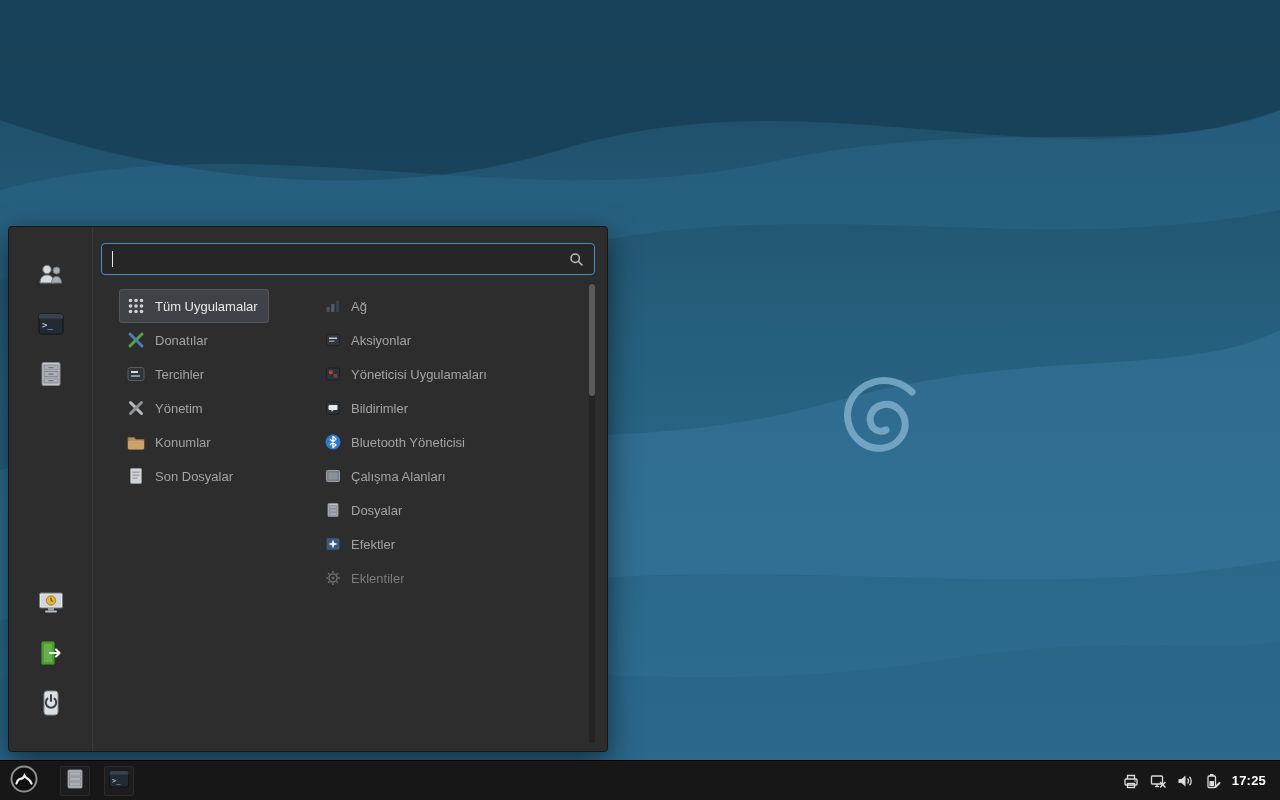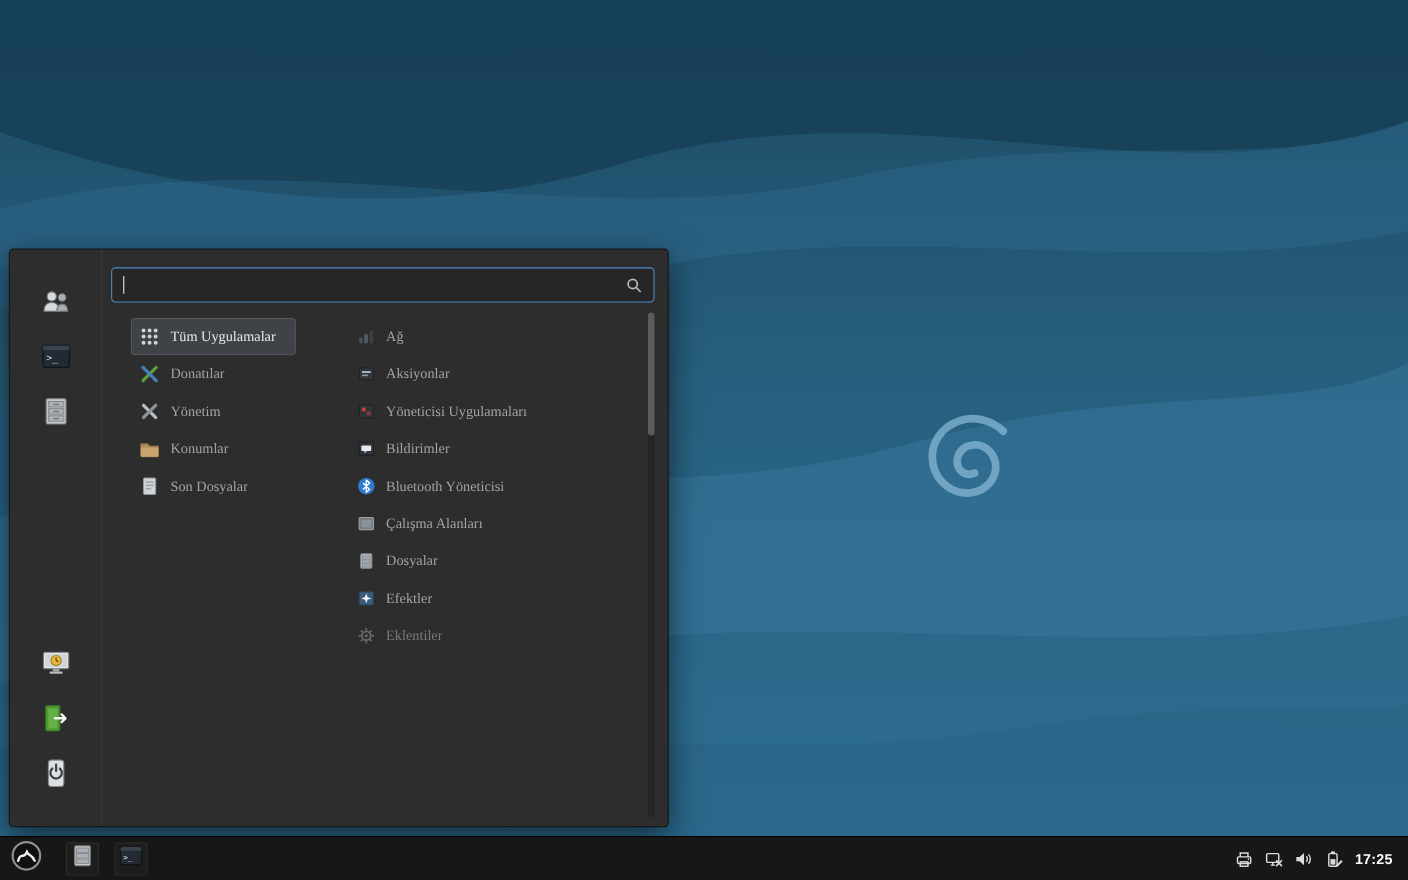--- a/index.html
+++ b/index.html
@@ -27,21 +27,21 @@
   .search-box input{flex:1;background:transparent;border:none;outline:none;color:#e8e8e8;
     font-size:13px;font-family:inherit;padding:0;}
   .menu-columns{display:flex;flex:1;padding-top:0;}
   .cat-list{margin-left:18px;width:150px;flex:none;}
   .app-list{margin-left:48px;width:260px;flex:none;}
   .row{height:34px;display:flex;align-items:center;gap:9px;padding:0 7px;border-radius:4px;
     color:#a3a3a3;font-size:13px;white-space:nowrap;cursor:default;box-sizing:border-box;}
   .row.selected{background:#3f4347;box-shadow:inset 0 0 0 1px #54585c;color:#e8e8e8;}
   .row.disabled{color:#7a7a7a;}
   .row .ic{flex:none;display:flex;align-items:center;justify-content:center;}
-  .label{overflow:hidden;text-overflow:ellipsis;font-family:Liberation Serif, serif;}
+  .label{overflow:hidden;text-overflow:ellipsis;}
 
   .scrollbar{position:absolute;right:12px;top:56px;bottom:8px;width:6px;background:#242424;border-radius:3px;}
   .scroll-thumb{position:absolute;top:1px;left:0;width:6px;height:112px;background:#5b5b5b;border-radius:3px;}
 
   
   .panel{position:absolute;left:0;right:0;bottom:0;height:40px;background:#171717;
     border-top:1px solid #000;display:flex;align-items:center;padding:0 8px;box-sizing:border-box;}
   .menu-button{width:32px;height:32px;display:flex;align-items:center;justify-content:center;cursor:default;}
   .launcher{width:30px;height:30px;display:flex;align-items:center;justify-content:center;
     border:1px solid #2c2c2c;border-radius:2px;margin-left:14px;box-sizing:border-box;background:#1d1d1d;}
@@ -174,20 +174,30 @@
               <svg width="20" height="20" viewBox="0 0 20 20">
                 <line x1="4" y1="16" x2="16" y2="4" stroke="#5aa13c" stroke-width="3" stroke-linecap="round"></line>
                 <line x1="4" y1="4" x2="16" y2="16" stroke="#4a7fb5" stroke-width="3" stroke-linecap="round"></line>
               </svg>
             </span>
             <span class="label">Donatılar</span>
           </div>
           <div class="row">
             <span class="ic">
               <svg width="20" height="20" viewBox="0 0 20 20">
+                <rect x="2" y="3.5" width="16" height="13" rx="2" fill="#30353b" stroke="#565c63"></rect>
+                <rect x="5" y="7" width="7" height="2" fill="#d6dadd"></rect>
+                <rect x="5" y="11" width="9" height="2" fill="#8f969c"></rect>
+              </svg>
+            </span>
+            <span class="label">Tercihler</span>
+          </div>
+          <div class="row">
+            <span class="ic">
+              <svg width="20" height="20" viewBox="0 0 20 20">
                 <line x1="4.5" y1="4.5" x2="15.5" y2="15.5" stroke="#b7bcc1" stroke-width="3" stroke-linecap="round"></line>
                 <line x1="15.5" y1="4.5" x2="4.5" y2="15.5" stroke="#8d9399" stroke-width="3" stroke-linecap="round"></line>
               </svg>
             </span>
             <span class="label">Yönetim</span>
           </div>
           <div class="row">
             <span class="ic">
               <svg width="20" height="20" viewBox="0 0 20 20">
                 <path d="M2,5.5 h6.2 l1.8,2 H18 v8.5 a1.2,1.2 0 0 1 -1.2,1.2 H3.2 A1.2,1.2 0 0 1 2,16 Z" fill="#b58f5d" stroke="#8a6a40"></path>

